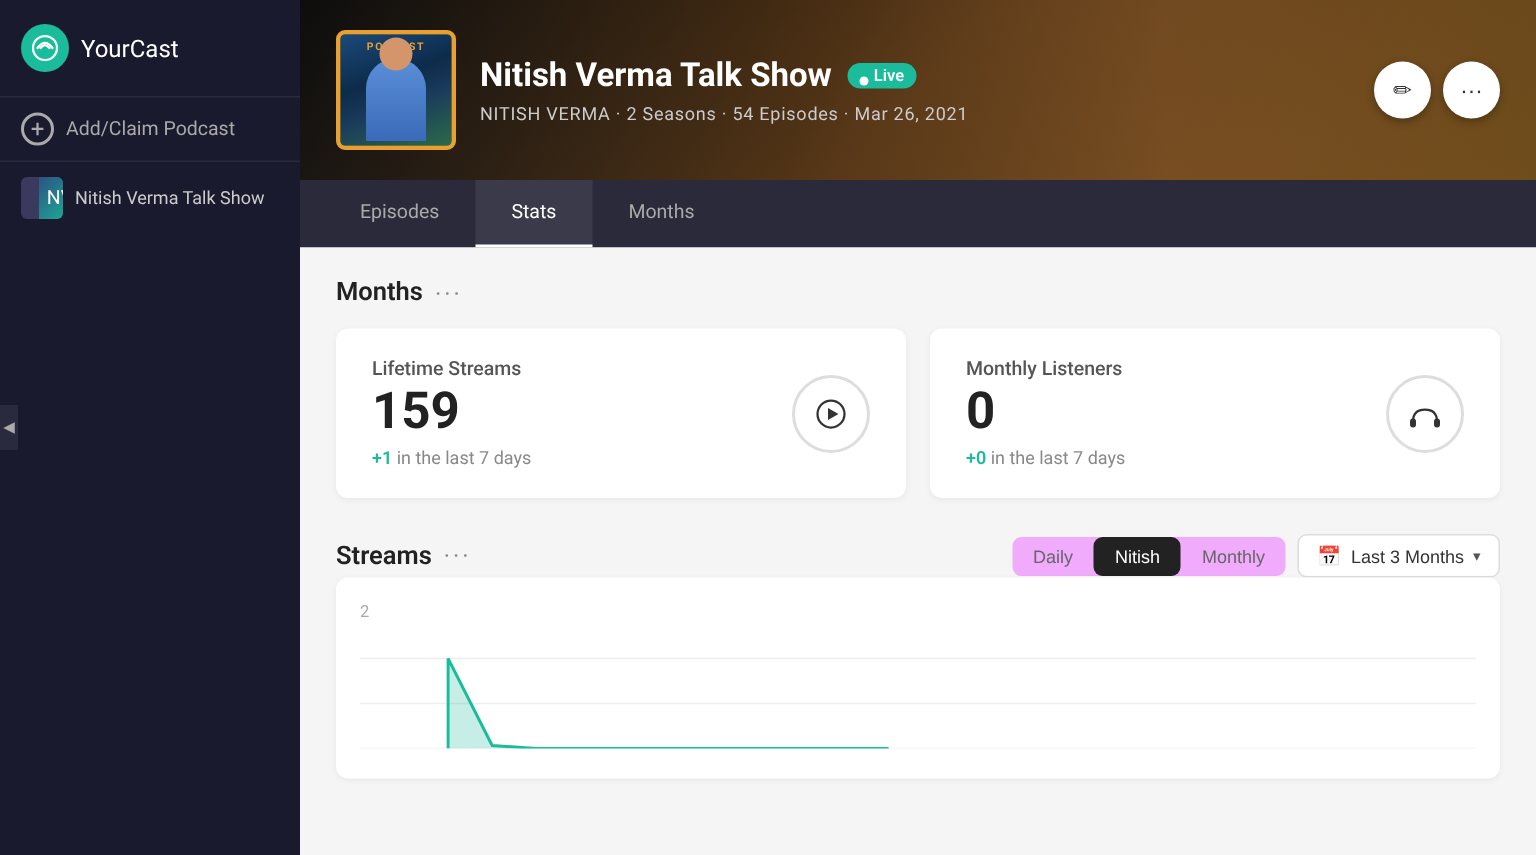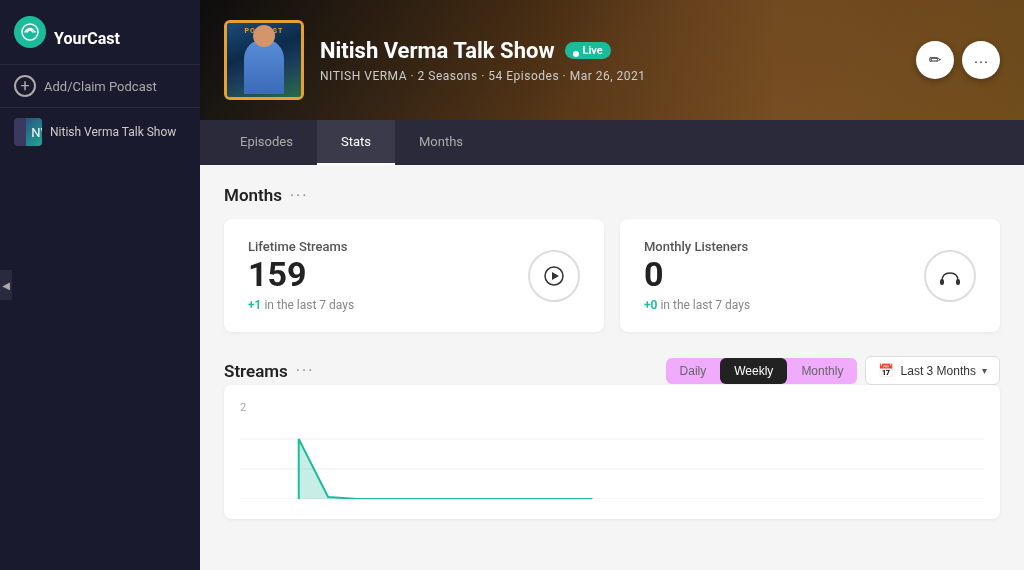--- a/index.html
+++ b/index.html
@@ -10,25 +10,25 @@
       width: 200px;
       min-width: 200px;
       background: #1a1a2e;
       display: flex;
       flex-direction: column;
       height: 570px;
       overflow: hidden;
     }
     .sidebar-logo {
       display: flex;
-      align-items: flex-end;
+      align-items: center;
       gap: 8px;
       padding: 16px 14px;
       color: white;
-      font-weight: 700;
+      font-weight: 400;
       font-size: 16px;
     }
     .logo-icon {
       width: 32px;
       height: 32px;
       background: #1abc9c;
       border-radius: 50%;
       display: flex;
       align-items: center;
       justify-content: center;
@@ -532,21 +532,21 @@
 
     <div class="streams-section">
       <div class="streams-header">
         <div class="streams-title-area">
           <span class="section-title">Streams</span>
           <span class="dots-menu">···</span>
         </div>
         <div class="streams-controls">
           <div class="period-btn-group">
             <button class="period-btn">Daily</button>
-            <button class="period-btn active">Weekly</button>
+            <button class="period-btn active">Nitish</button>
             <button class="period-btn">Monthly</button>
           </div>
           <button class="date-range-btn">
             <span class="cal-icon">📅</span>
             <span>Last 3 Months</span>
             <span class="chevron-icon">▾</span>
           </button>
         </div>
       </div>
 

